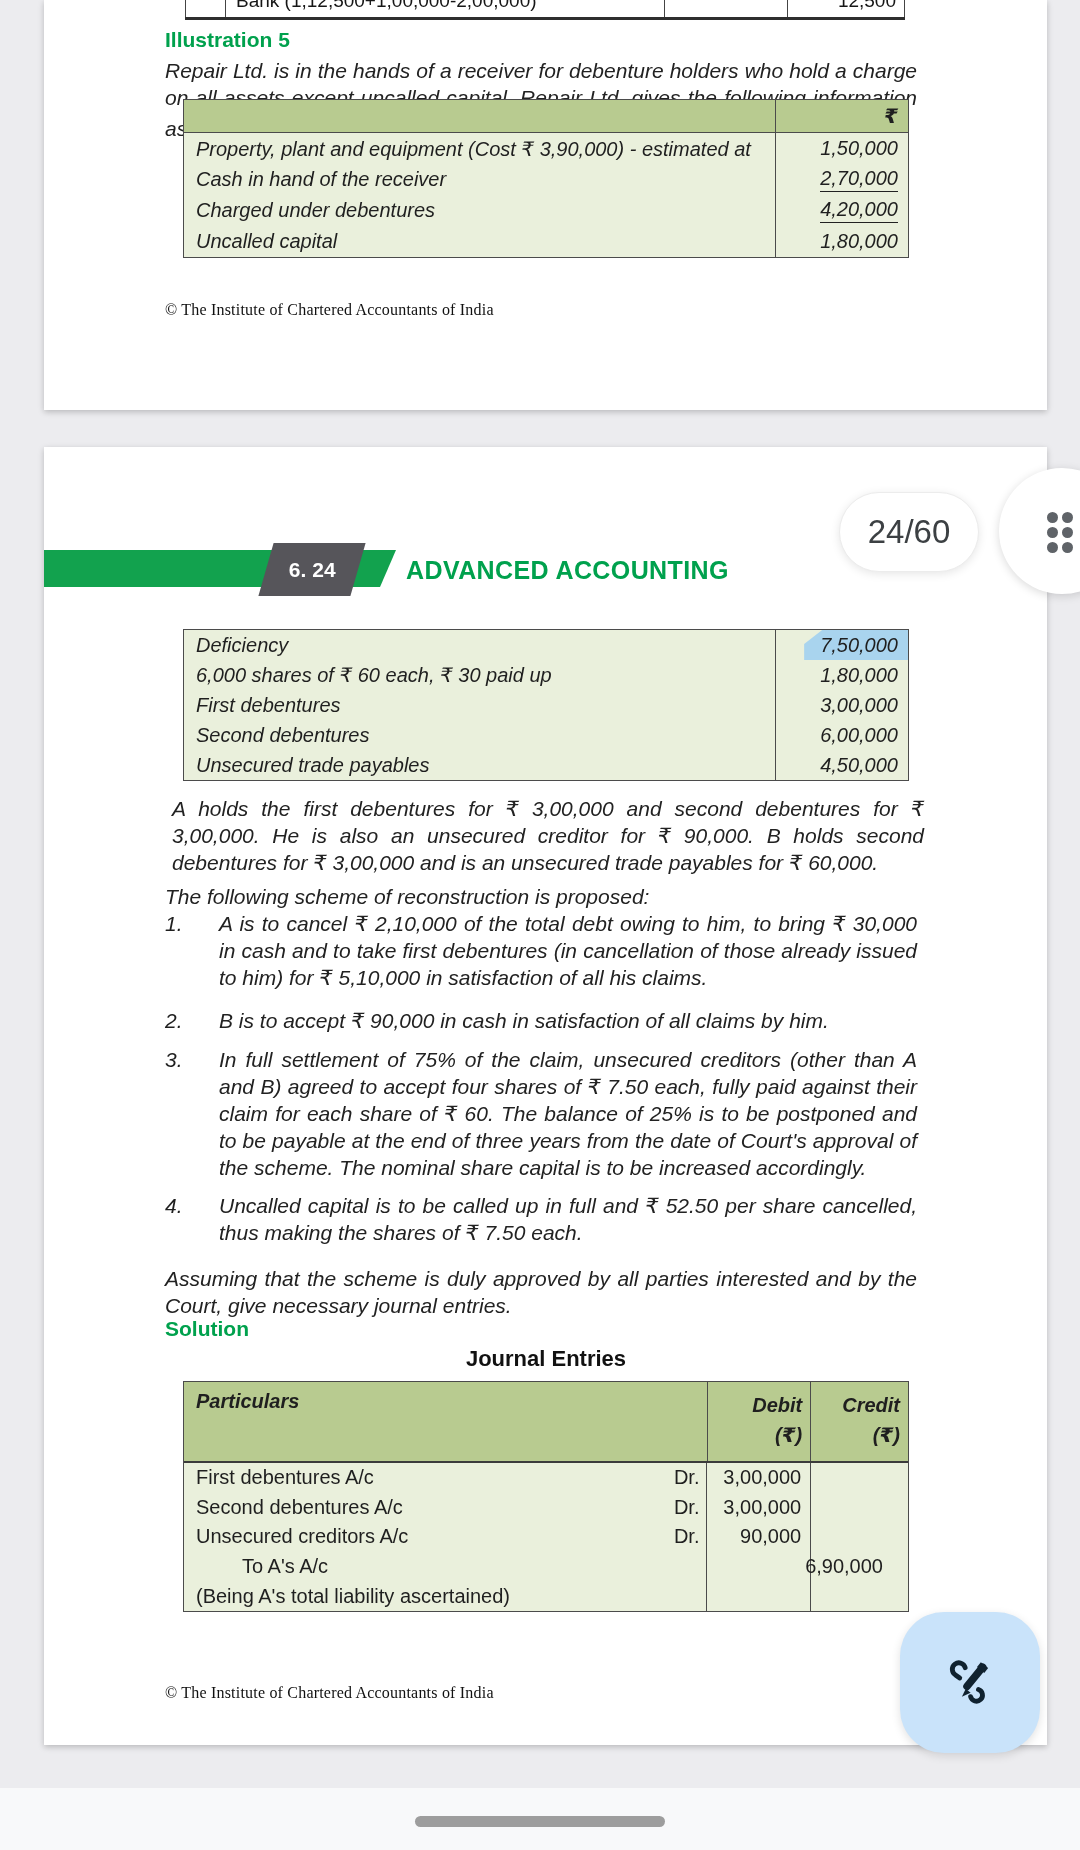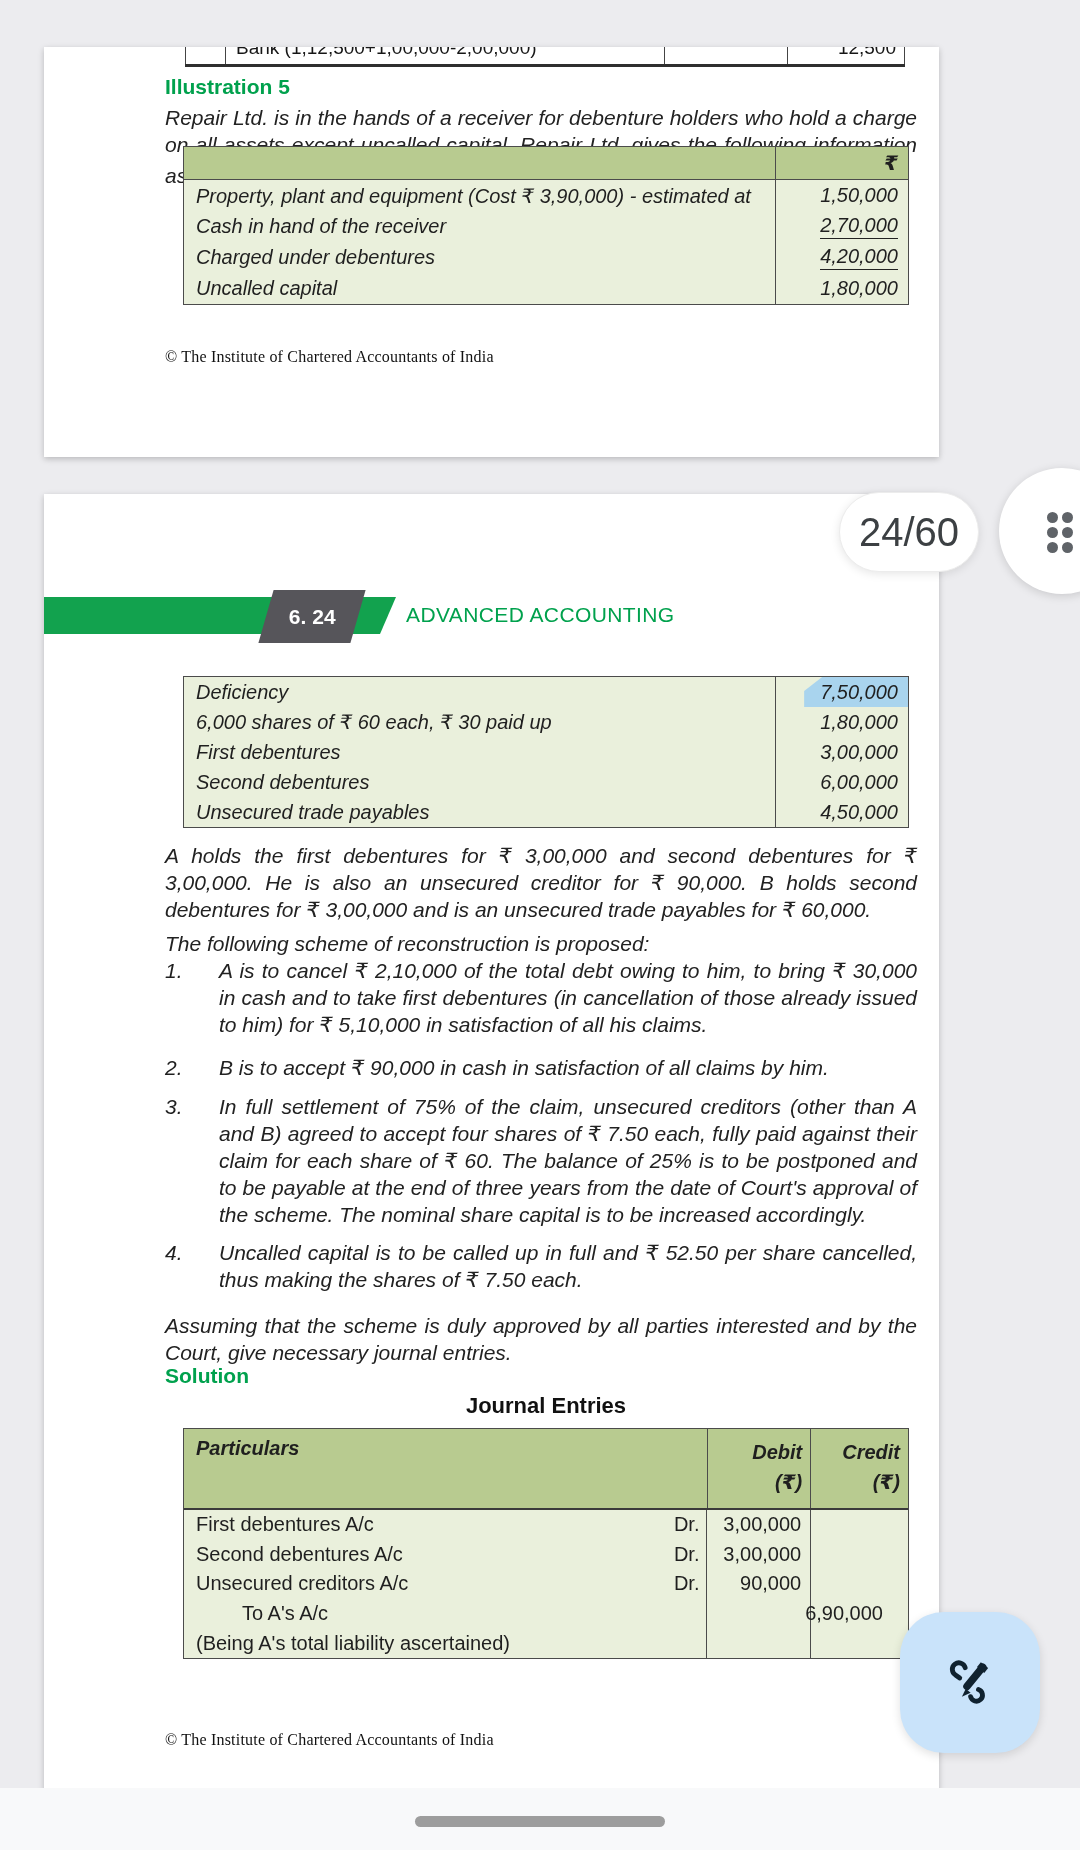--- a/index.html
+++ b/index.html
@@ -5,24 +5,23 @@
   * { box-sizing: border-box; margin: 0; padding: 0; }
   html,body { width:1080px; height:1850px; }
   body {
     position: relative;
     background: #ececef;
     overflow: hidden;
     font-family: "Liberation Sans","DejaVu Sans",sans-serif;
     color: #1f1f1f;
   }
   .page {
-    position: absolute; left: 44px; width: 895px; background: #ffffff;
+    position: absolute; left: 44px; width: 1003px; background: #ffffff;
     box-shadow: 0 2px 6px rgba(0,0,0,.22);
     overflow: hidden;
-    margin-top: 47px;
   }
   .p1 { top: 0; height: 410px; }
   .p2 { top: 447px; height: 1298px; }
   .just { text-align: justify; }
   .body-txt { font-style: italic; font-size: 21px; line-height: 27px; color: #222; }
   .green-head { color: var(--accent-green,#00a14d); font-weight: bold; font-size: 21px; }
   .sup { font-size: 12px; vertical-align: super; }
   .serif-footer {
     font-family: "Liberation Serif","DejaVu Serif",serif;
     font-weight: normal; font-size: 16px; color: #111; letter-spacing: .2px;
@@ -72,21 +71,21 @@
     clip-path: polygon(0 0, 100% 0, calc(100% - 16px) 100%, 0 100%);
   }
   .badge {
     position: absolute; left: 222px; top: 96px; width: 92px; height: 53px;
     background: var(--badge-gray,#56555a); transform: skewX(-16deg);
     display: flex; align-items: center; justify-content: center;
   }
   .badge span { transform: skewX(16deg); color: #fff; font-weight: bold; font-size: 21px; }
   .book-title {
     position: absolute; left: 362px; top: 109px;
-    color: var(--accent-green,#00a14d); font-weight: normal; font-size: 21px;
+    color: var(--accent-green,#00a14d); font-weight: bold; font-size: 25px;
     letter-spacing: .4px;
   }
 
   
   .li { position: absolute; left: 121px; width: 752px; display: flex; }
   .li .num { width: 54px; flex: none; font-style: italic; font-size: 21px; line-height: 27px; }
   .li .txt { width: 698px; }
 
   
   .journal { position: absolute; left: 139px; top: 934px; width: 726px;
@@ -108,21 +107,21 @@
   .jrow.ind .pt { padding-left: 46px; }
   .jtitle { position: absolute; left: 139px; top: 899px; width: 726px;
     text-align: center; font-weight: bold; font-size: 22px; color: #111; }
 
   
   .page-pill {
     position: absolute; left: 839px; top: 492px; width: 140px; height: 80px;
     background: #fff; border: 1px solid #ececec; border-radius: 40px;
     box-shadow: 0 2px 10px rgba(0,0,0,.10);
     display: flex; align-items: center; justify-content: center;
-    font-size: 40px; color: #3c4043;
+    font-size: 33px; color: #3c4043;
   }
   .grid-btn {
     position: absolute; left: 999px; top: 468px; width: 126px; height: 126px;
     background: #fff; border-radius: 50%;
     box-shadow: 0 2px 10px rgba(0,0,0,.15);
   }
   .dots { position: absolute; left: 48px; top: 44px;
     display: grid; grid-template-columns: repeat(2, 11px); grid-auto-rows: 11px; gap: 4px; }
   .dots i { width: 11px; height: 11px; border-radius: 50%;
     background: var(--icon-dark,#5f6368); }
@@ -221,21 +220,21 @@
         </div>
     </div>
     <div class="trow">
       <div class="tc lab">Unsecured trade payables</div>
       <div class="tc amt">
           <span>4,50,000</span>
         </div>
     </div>
   </div>
 
-  <p class="abs body-txt just" style="left:121px; top:348px; width:752px;">A holds the first debentures for ₹ 3,00,000 and second debentures for ₹ 3,00,000.  He is also an unsecured creditor for ₹ 90,000.  B holds second debentures for ₹ 3,00,000 and is an unsecured trade payables for ₹ 60,000.</p>
+  <p class="abs body-txt just" style="left:128px; top:348px; width:752px;">A holds the first debentures for ₹ 3,00,000 and second debentures for ₹ 3,00,000.  He is also an unsecured creditor for ₹ 90,000.  B holds second debentures for ₹ 3,00,000 and is an unsecured trade payables for ₹ 60,000.</p>
   <p class="abs body-txt" style="left:121px; top:436px; width:752px;">The following scheme of reconstruction is proposed:</p>
 
   <div class="li" style="top:463px;">
     <span class="num">1.</span>
     <span class="txt body-txt just">A is to cancel ₹ 2,10,000 of the total debt owing to him, to bring ₹ 30,000 in cash and to take first debentures (in cancellation of those already issued to him) for ₹ 5,10,000 in satisfaction of all his claims.</span>
   </div>
   <div class="li" style="top:560px;">
     <span class="num">2.</span>
     <span class="txt body-txt">B is to accept ₹ 90,000 in cash in satisfaction of all claims by him.</span>
   </div>

